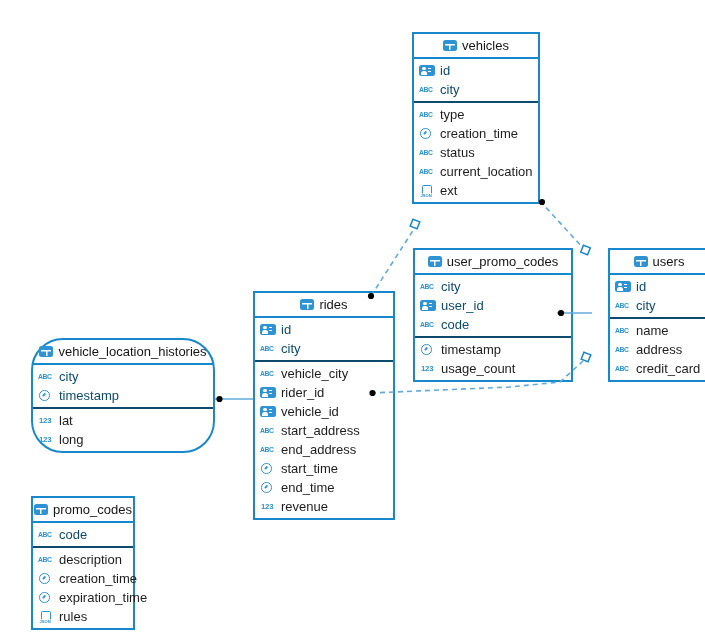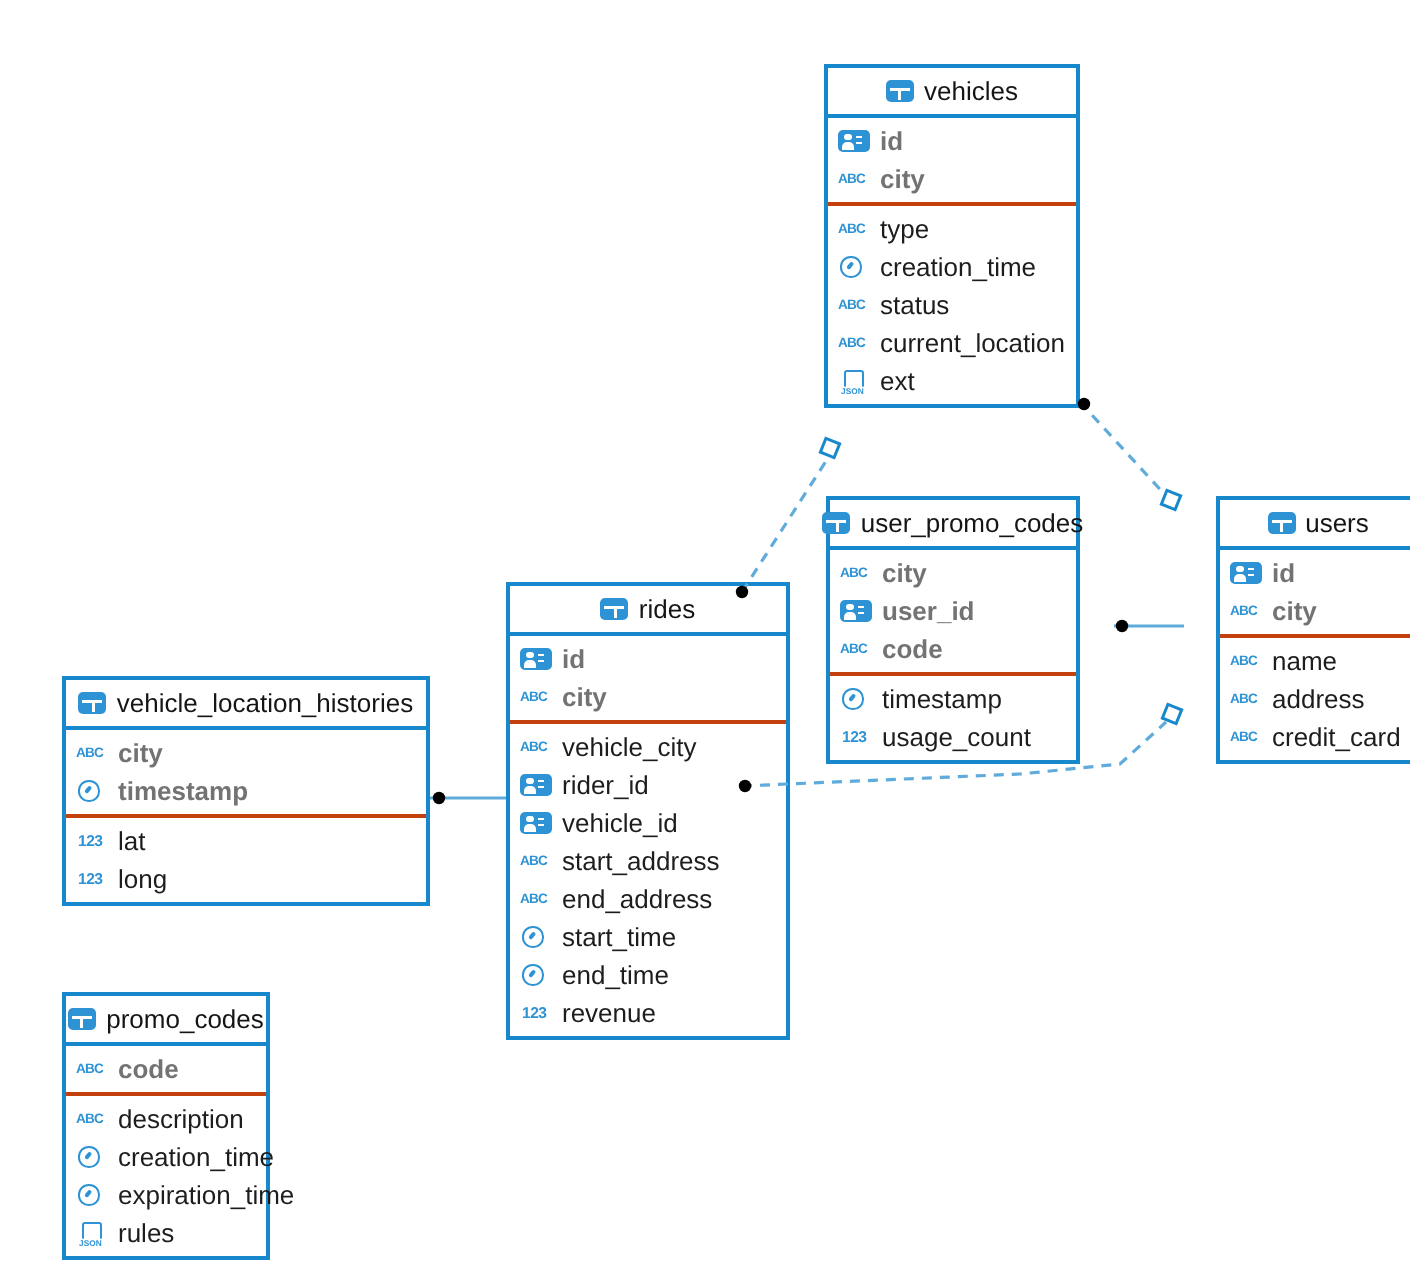--- a/index.html
+++ b/index.html
@@ -5,25 +5,25 @@
   html,body{margin:0;padding:0;background:#fff;}
   .canvas{position:relative;width:705px;height:636px;background:#ffffff;
           font-family:"Liberation Sans",sans-serif;overflow:hidden;}
 
   
   .tbl{position:absolute;background:#fff;border:2px solid #1788cc;box-sizing:border-box;}
   .thead{display:flex;align-items:center;justify-content:center;gap:5px;
          padding:4px 4px;border-bottom:2px solid #1788cc;}
   .ttl{font-size:13px;color:#151515;white-space:nowrap;text-align:right;}
   .sec{padding:2px 0;}
-  .fsec{border-top:2px solid #c2410c;}
+  .fsec{border-top:2px solid #0c4a6e;}
   .row{display:flex;align-items:center;height:19px;padding:0 5px;
        font-size:13px;color:#1d1d1f;white-space:nowrap;}
   .lbl{line-height:14px;}
-  .lbl.pk{font-weight:700;color:#737373;}
+  .lbl.pk{font-weight:400;color:#0c4a6e;}
 
   
   .icon{position:relative;display:inline-block;width:16px;height:12px;
         margin-right:5px;flex:0 0 16px;}
   .thead .icon{flex:0 0 14px;width:14px;margin-right:0;}
 
   [data-icon="table-icon"]{width:14px;height:11px;background-color:#2e93d4;border-radius:2.5px;
     background-image:linear-gradient(#fff,#fff),linear-gradient(#fff,#fff);
     background-size:10px 1.5px,1.5px 6px;
     background-position:2px 4.3px,6.3px 3.8px;background-repeat:no-repeat;}
@@ -52,24 +52,24 @@
     transform:rotate(40deg);transform-origin:50% 15%;}
 
   [data-icon="json-icon"]::before{content:"";position:absolute;left:2.5px;top:0;
     width:8px;height:9.5px;border:1.4px solid #2e93d4;border-radius:1.5px;}
   [data-icon="json-icon"]::after{content:"JSON";position:absolute;left:0.5px;bottom:-1px;
     font-size:8px;font-weight:700;color:#2e93d4;background:#fff;padding:0 1px;
     transform:scale(0.52);transform-origin:left bottom;letter-spacing:0;}
 
   
   #t-vehicles{left:412px;top:32px;width:128px;}
-  #t-user-promo-codes{left:413px;top:248px;width:127px;}
+  #t-user-promo-codes{left:413px;top:248px;width:160px;}
   #t-users{left:608px;top:248px;width:102px;}
   #t-rides{left:253px;top:291px;width:142px;}
-  #t-vlh{left:31px;top:338px;width:184px;}
+  #t-vlh{left:31px;top:338px;width:184px;border-radius:32px;}
   #t-promo-codes{left:31px;top:496px;width:104px;}
 
   
   .overlay{position:absolute;left:0;top:0;pointer-events:none;}
   .solidline{stroke:#5fabdb;stroke-width:1.6;fill:none;}
   .dashline{stroke:#5fabdb;stroke-width:1.6;fill:none;stroke-dasharray:5 4;}
   .dot{fill:#000;}
   .dia{fill:#fff;stroke:#1788cc;stroke-width:1.5;}
 </style>
 </head>

